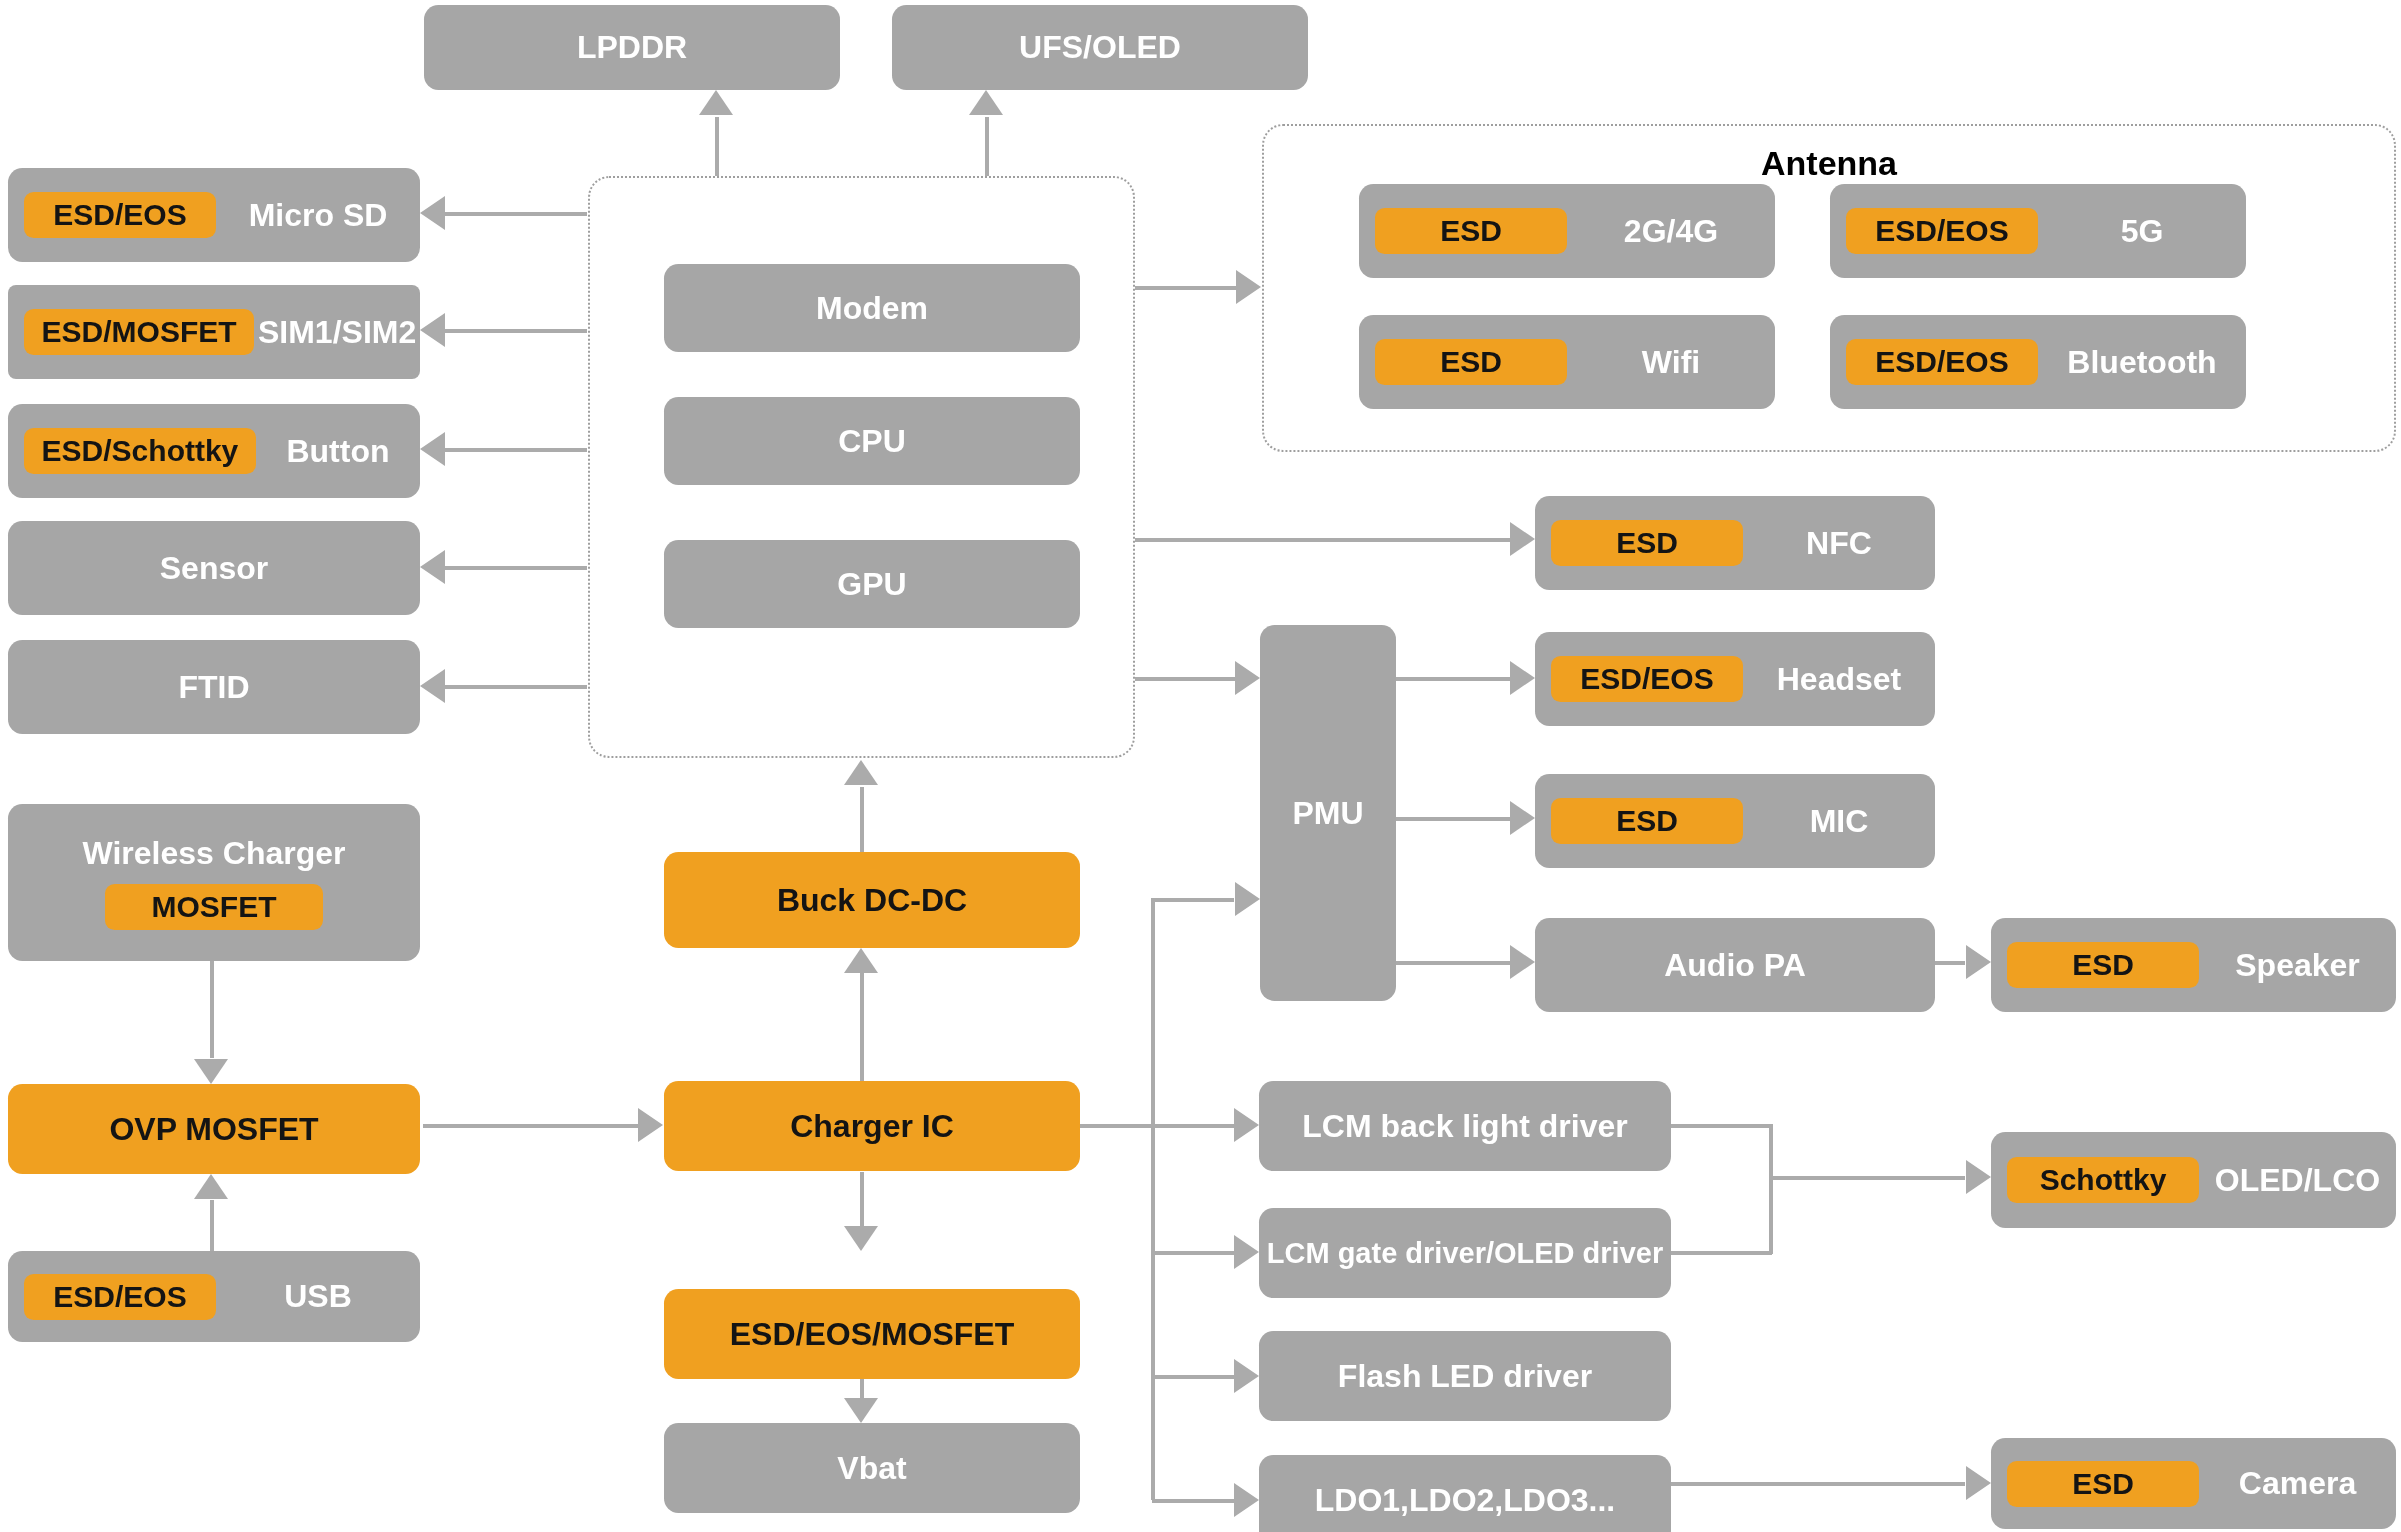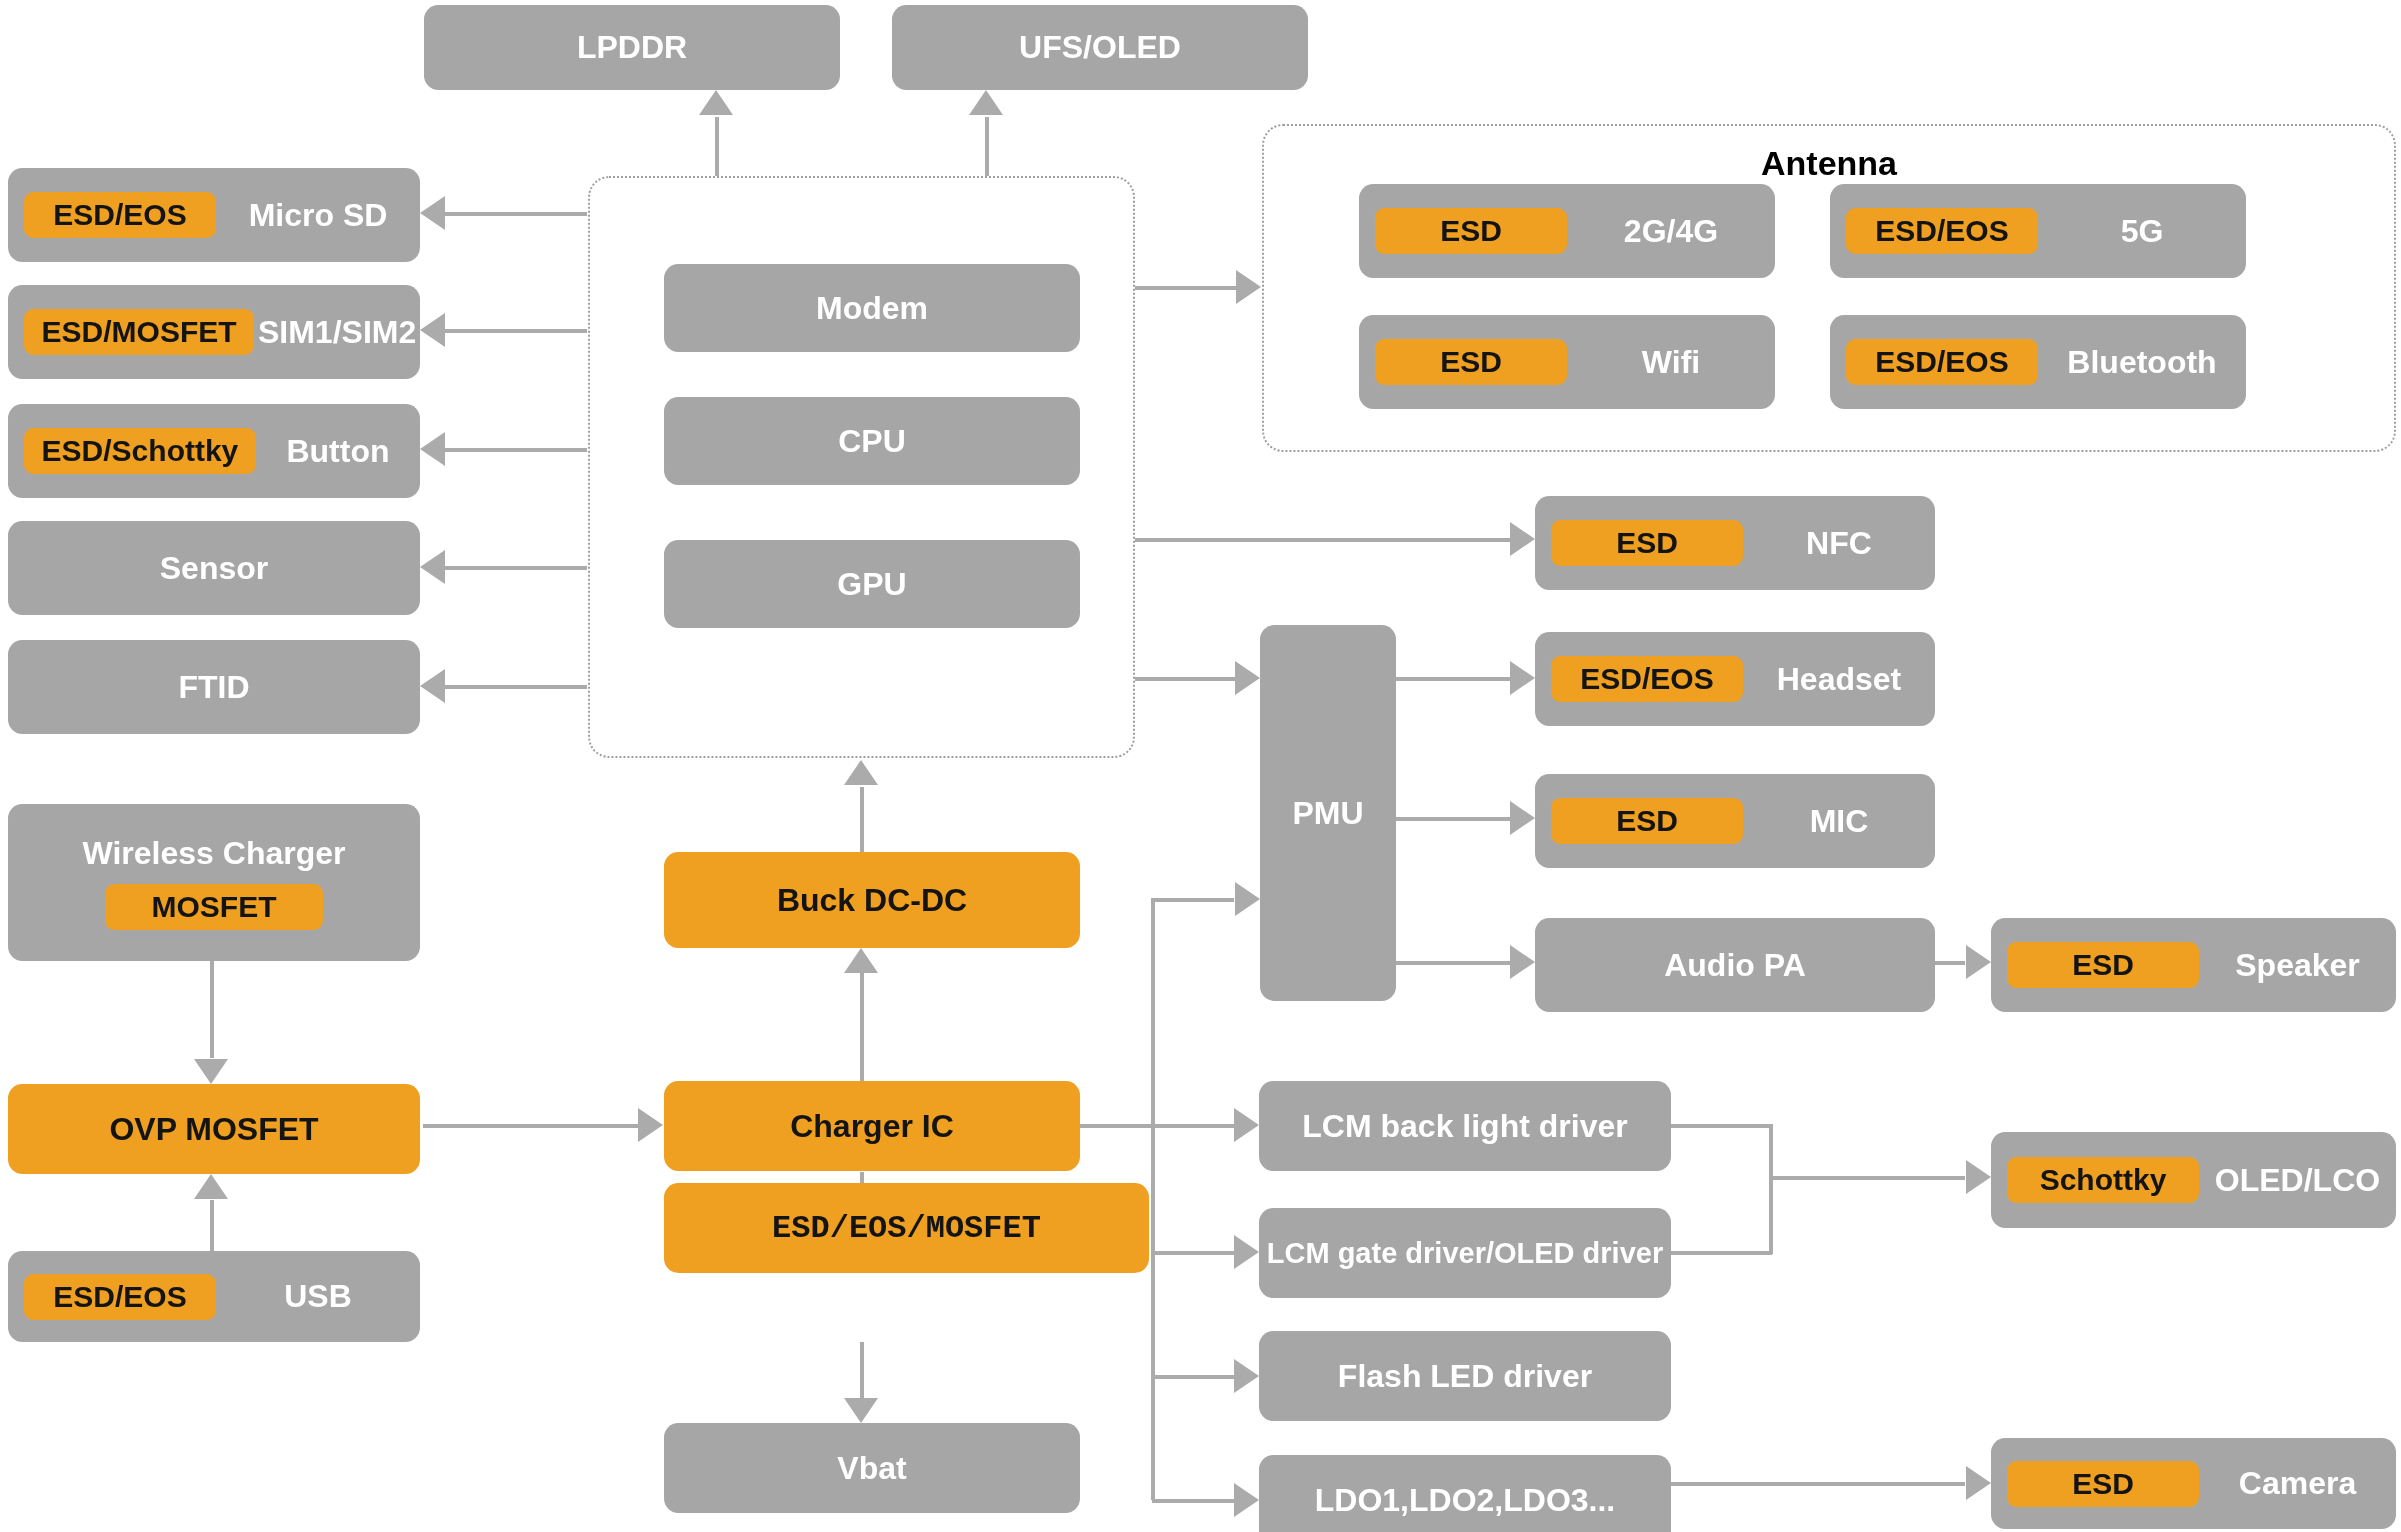--- a/index.html
+++ b/index.html
@@ -131,21 +131,21 @@
     <span class="lbl">LPDDR</span>
   </div>
   <div class="box grey solo" style="left:892px;top:4.8px;width:416px;height:85px;">
     <span class="lbl">UFS/OLED</span>
   </div>
 
   <div class="box grey" style="left:8px;top:168px;width:412px;height:94px;">
     <span class="badge">ESD/EOS</span>
     <span class="lbl">Micro SD</span>
   </div>
-  <div class="box grey" style="left:8px;top:285px;width:412px;height:94px;">
+  <div class="box grey" style="left:8px;top:285px;width:412px;height:94px;border-radius:8px;">
     <span class="badge">ESD/MOSFET</span>
     <span class="lbl">SIM1/SIM2</span>
   </div>
   <div class="box grey" style="left:8px;top:404px;width:412px;height:94px;justify-content:space-between;">
     <span class="badge">ESD/Schottky</span>
     <span class="lbl">Button</span>
   </div>
   <div class="box grey solo" style="left:8px;top:521px;width:412px;height:94px;">
     <span class="lbl">Sensor</span>
   </div>
@@ -173,21 +173,21 @@
   <div class="box grey solo" style="left:664px;top:540px;width:416px;height:88px;">
     <span class="lbl">GPU</span>
   </div>
 
   <div class="box orange" style="left:664px;top:852px;width:416px;height:96px;">
     <span class="lbl">Buck DC-DC</span>
   </div>
   <div class="box orange" style="left:664px;top:1081px;width:416px;height:90px;align-items:center;">
     <span class="lbl">Charger IC</span>
   </div>
-  <div class="box orange" style="left:664px;top:1183px;width:485px;height:90px;font-family:Liberation Mono, monospace;">
+  <div class="box orange" style="left:664px;top:1289px;width:416px;height:90px;">
     <span class="lbl">ESD/EOS/MOSFET</span>
   </div>
   <div class="box grey solo" style="left:664px;top:1423px;width:416px;height:90px;">
     <span class="lbl">Vbat</span>
   </div>
 
   <div class="box grey" style="left:1359px;top:184px;width:416px;height:94px;">
     <span class="badge">ESD</span>
     <span class="lbl">2G/4G</span>
   </div>

